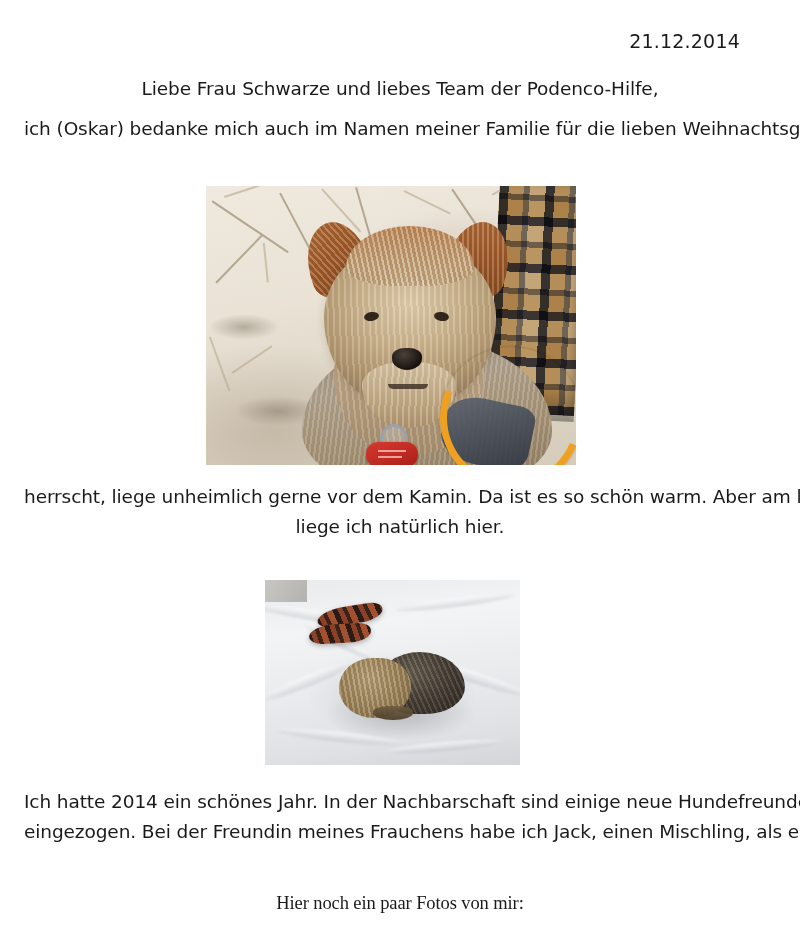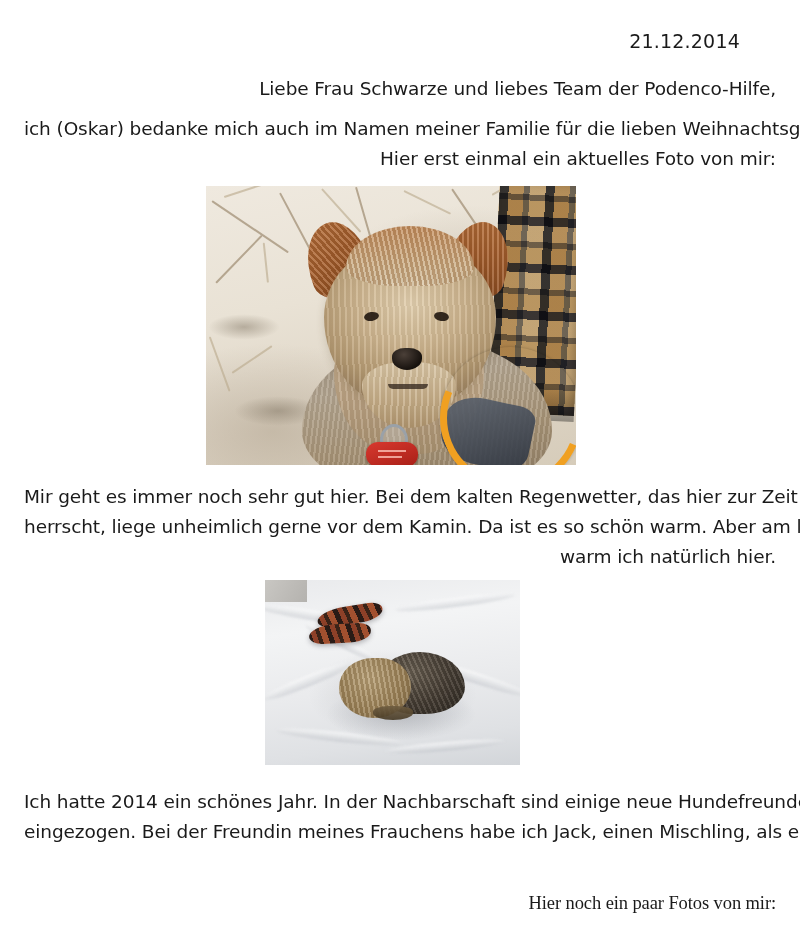--- a/index.html
+++ b/index.html
@@ -32,21 +32,21 @@
     font-size: 19px;
     letter-spacing: 0.2px;
     white-space: nowrap;
     font-family: "DejaVu Sans", "Liberation Sans", sans-serif;
   }
 
   .para {
     position: absolute;
     left: 24px;
     width: 752px;
-    text-align: right;
+    text-align: center;
     font-size: 18.5px;
     line-height: 30px;
     letter-spacing: -0.1px;
     font-family: "DejaVu Sans", "Liberation Sans", sans-serif;
   }
   .para .ln { display: block; white-space: nowrap; }
 
   .greeting { top: 74px; }
   .intro    { top: 114px; }
   .body1    { top: 482px; }
@@ -337,21 +337,20 @@
 <div class="page">
 
   <div class="date-line">21.12.2014</div>
 
   <div class="para greeting">
     <span class="ln">Liebe Frau Schwarze und liebes Team der Podenco-Hilfe,</span>
   </div>
 
   <div class="para intro">
     <span class="ln">ich (Oskar) bedanke mich auch im Namen meiner Familie für die lieben Weihnachtsgrüße.</span>
-    <span class="ln">Hier erst einmal ein aktuelles Foto von mir:</span>
   </div>
 
   <div class="photo" id="photo1">
     <div class="p1-sand"></div>
 
     <div class="branch" style="left:6px;  top:14px;  width:92px; height:2px; transform:rotate(34deg);"></div>
     <div class="branch b-fine" style="left:18px; top:10px; width:64px; height:1.5px; transform:rotate(-18deg);"></div>
     <div class="branch" style="left:74px; top:6px;   width:78px; height:2px; transform:rotate(62deg);"></div>
     <div class="branch b-fine" style="left:116px;top:2px;  width:58px; height:1.5px; transform:rotate(48deg);"></div>
     <div class="branch" style="left:150px;top:0px;   width:70px; height:2px; transform:rotate(74deg);"></div>
@@ -389,23 +388,22 @@
     <div class="p1-nose"></div>
     <div class="p1-mouth"></div>
 
     <div class="p1-clip"></div>
     <div class="p1-tag"></div>
 
     <div class="p1-leash"></div>
   </div>
 
   <div class="para body1">
-    <span class="ln">Mir geht es immer noch sehr gut hier. Bei dem kalten Regenwetter, das hier zur Zeit</span>
     <span class="ln">herrscht, liege unheimlich gerne vor dem Kamin. Da ist es so schön warm. Aber am liebsten</span>
-    <span class="ln">warm ich natürlich hier.</span>
+    <span class="ln">liege ich natürlich hier.</span>
   </div>
 
   <div class="photo" id="photo2">
     <div class="p2-bed"></div>
     <div class="p2-wall"></div>
 
     <div class="fold" style="left:-10px; top:30px;  width:110px; height:10px; transform:rotate(9deg);"></div>
     <div class="fold" style="left:130px; top:18px;  width:120px; height:9px;  transform:rotate(-7deg);"></div>
     <div class="fold" style="left:-6px;  top:96px;  width:96px;  height:11px; transform:rotate(-22deg);"></div>
     <div class="fold" style="left:150px; top:92px;  width:118px; height:11px; transform:rotate(18deg);"></div>

